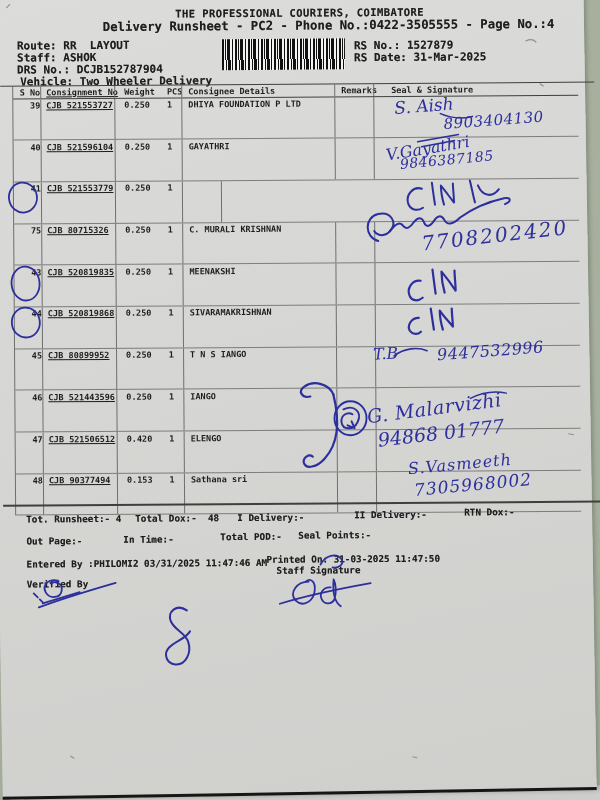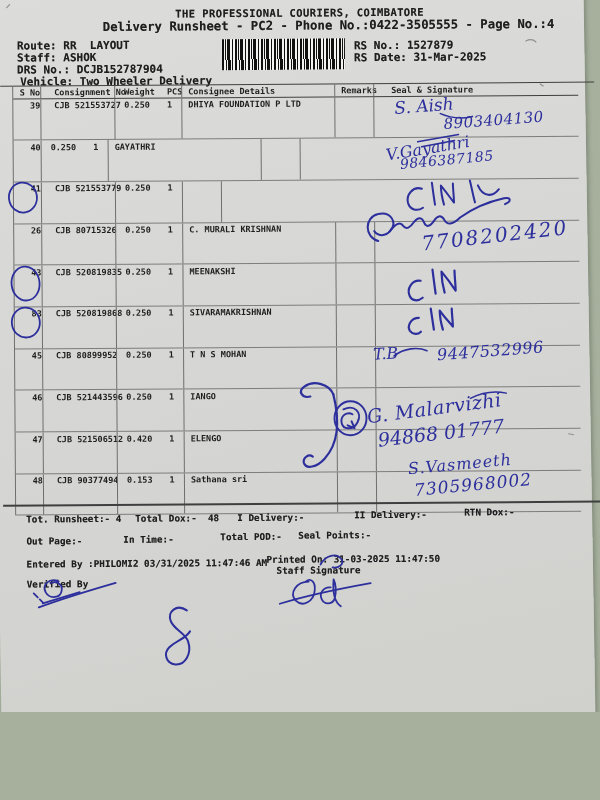--- a/index.html
+++ b/index.html
@@ -1,17 +1,17 @@
 <!DOCTYPE html>
 <html><head>
 <meta charset="utf-8">
 <style>
   html,body{margin:0;padding:0;}
   body{width:600px;height:800px;overflow:hidden;background:#a6b09d;font-family:"DejaVu Sans Mono",monospace;}
-  #stage{position:relative;width:600px;height:712px;overflow:hidden;}
+  #stage{position:relative;width:600px;height:800px;overflow:hidden;}
 
   
   #lower-sheet{position:absolute;left:10px;top:795px;width:600px;height:24px;background:#cdcdcb;
     transform:rotate(-0.95deg);transform-origin:top left;}
 
   
   #paper{position:absolute;left:-4px;top:-20px;width:594px;height:812px;
     background:linear-gradient(168deg,#dcdcda 0%,#d6d6d4 45%,#cfcfcc 100%);
     transform:rotate(-0.95deg);border-bottom:3px solid #161616;
     box-shadow:2px 0 4px rgba(60,70,55,.35);}
@@ -31,21 +31,21 @@
   .hrule{position:absolute;background:#3f3f3f;height:1.5px;}
 
   
   #dtable{position:absolute;left:12px;top:85.5px;width:565px;border-left:1px solid #6f6f6f;font-weight:700;}
   .tr{display:flex;align-items:stretch;}
   .thead{height:12px;border-bottom:1.4px solid #3f3f3f;font-size:8.5px;}
   .rowd{height:40.7px;border-bottom:1px solid #7d7d7d;font-size:8.5px;}
   .td{padding-top:1.5px;white-space:pre;overflow:visible;}
   .td+.td{border-left:1px solid #6f6f6f;}
   .c-sno{width:27px;padding-left:4px;box-sizing:border-box;text-align:right;}
-  .c-con{width:74px;padding-left:13px;box-sizing:border-box;}
+  .c-con{width:74px;padding-left:5px;box-sizing:border-box;text-decoration:underline;}
   .c-wt{width:67px;padding-left:9px;box-sizing:border-box;}
   .c-cons{width:153px;padding-left:6px;box-sizing:border-box;}
   .c-rem{width:39px;padding-left:6px;box-sizing:border-box;}
   .c-seal{width:204px;padding-left:17px;box-sizing:border-box;}
   .wv{display:inline-block;}
   .pv{display:inline-block;margin-left:17px;}
 
   .foot{font-size:9.3px;}
 
   
@@ -98,61 +98,62 @@
       <div class="tr rowd">
         <div class="td c-sno">39</div>
         <div class="td c-con">CJB 521553727</div>
         <div class="td c-wt"><span class="wv">0.250</span><span class="pv">1</span></div>
         <div class="td c-cons">DHIYA FOUNDATION P LTD</div>
         <div class="td c-rem"></div>
         <div class="td c-seal"></div>
       </div>
       <div class="tr rowd">
         <div class="td c-sno">40</div>
+        <div class="td c-con">CJB 521596104</div>
         <div class="td c-wt"><span class="wv">0.250</span><span class="pv">1</span></div>
         <div class="td c-cons">GAYATHRI</div>
         <div class="td c-rem"></div>
         <div class="td c-seal"></div>
       </div>
       <div class="tr rowd">
         <div class="td c-sno">41</div>
         <div class="td c-con">CJB 521553779</div>
         <div class="td c-wt"><span class="wv">0.250</span><span class="pv">1</span></div>
         <div class="td c-rem"></div>
         <div class="td c-seal"></div>
       </div>
       <div class="tr rowd">
-        <div class="td c-sno">26</div>
+        <div class="td c-sno">75</div>
         <div class="td c-con">CJB 80715326</div>
         <div class="td c-wt"><span class="wv">0.250</span><span class="pv">1</span></div>
         <div class="td c-cons">C. MURALI KRISHNAN</div>
         <div class="td c-rem"></div>
         <div class="td c-seal"></div>
       </div>
       <div class="tr rowd">
         <div class="td c-sno">43</div>
         <div class="td c-con">CJB 520819835</div>
         <div class="td c-wt"><span class="wv">0.250</span><span class="pv">1</span></div>
         <div class="td c-cons">MEENAKSHI</div>
         <div class="td c-rem"></div>
         <div class="td c-seal"></div>
       </div>
       <div class="tr rowd">
-        <div class="td c-sno">83</div>
+        <div class="td c-sno">44</div>
         <div class="td c-con">CJB 520819868</div>
         <div class="td c-wt"><span class="wv">0.250</span><span class="pv">1</span></div>
         <div class="td c-cons">SIVARAMAKRISHNAN</div>
         <div class="td c-rem"></div>
         <div class="td c-seal"></div>
       </div>
       <div class="tr rowd">
         <div class="td c-sno">45</div>
         <div class="td c-con">CJB 80899952</div>
         <div class="td c-wt"><span class="wv">0.250</span><span class="pv">1</span></div>
-        <div class="td c-cons">T N S MOHAN</div>
+        <div class="td c-cons">T N S IANGO</div>
         <div class="td c-rem"></div>
         <div class="td c-seal"></div>
       </div>
       <div class="tr rowd">
         <div class="td c-sno">46</div>
         <div class="td c-con">CJB 521443596</div>
         <div class="td c-wt"><span class="wv">0.250</span><span class="pv">1</span></div>
         <div class="td c-cons">IANGO</div>
         <div class="td c-rem"></div>
         <div class="td c-seal"></div>

